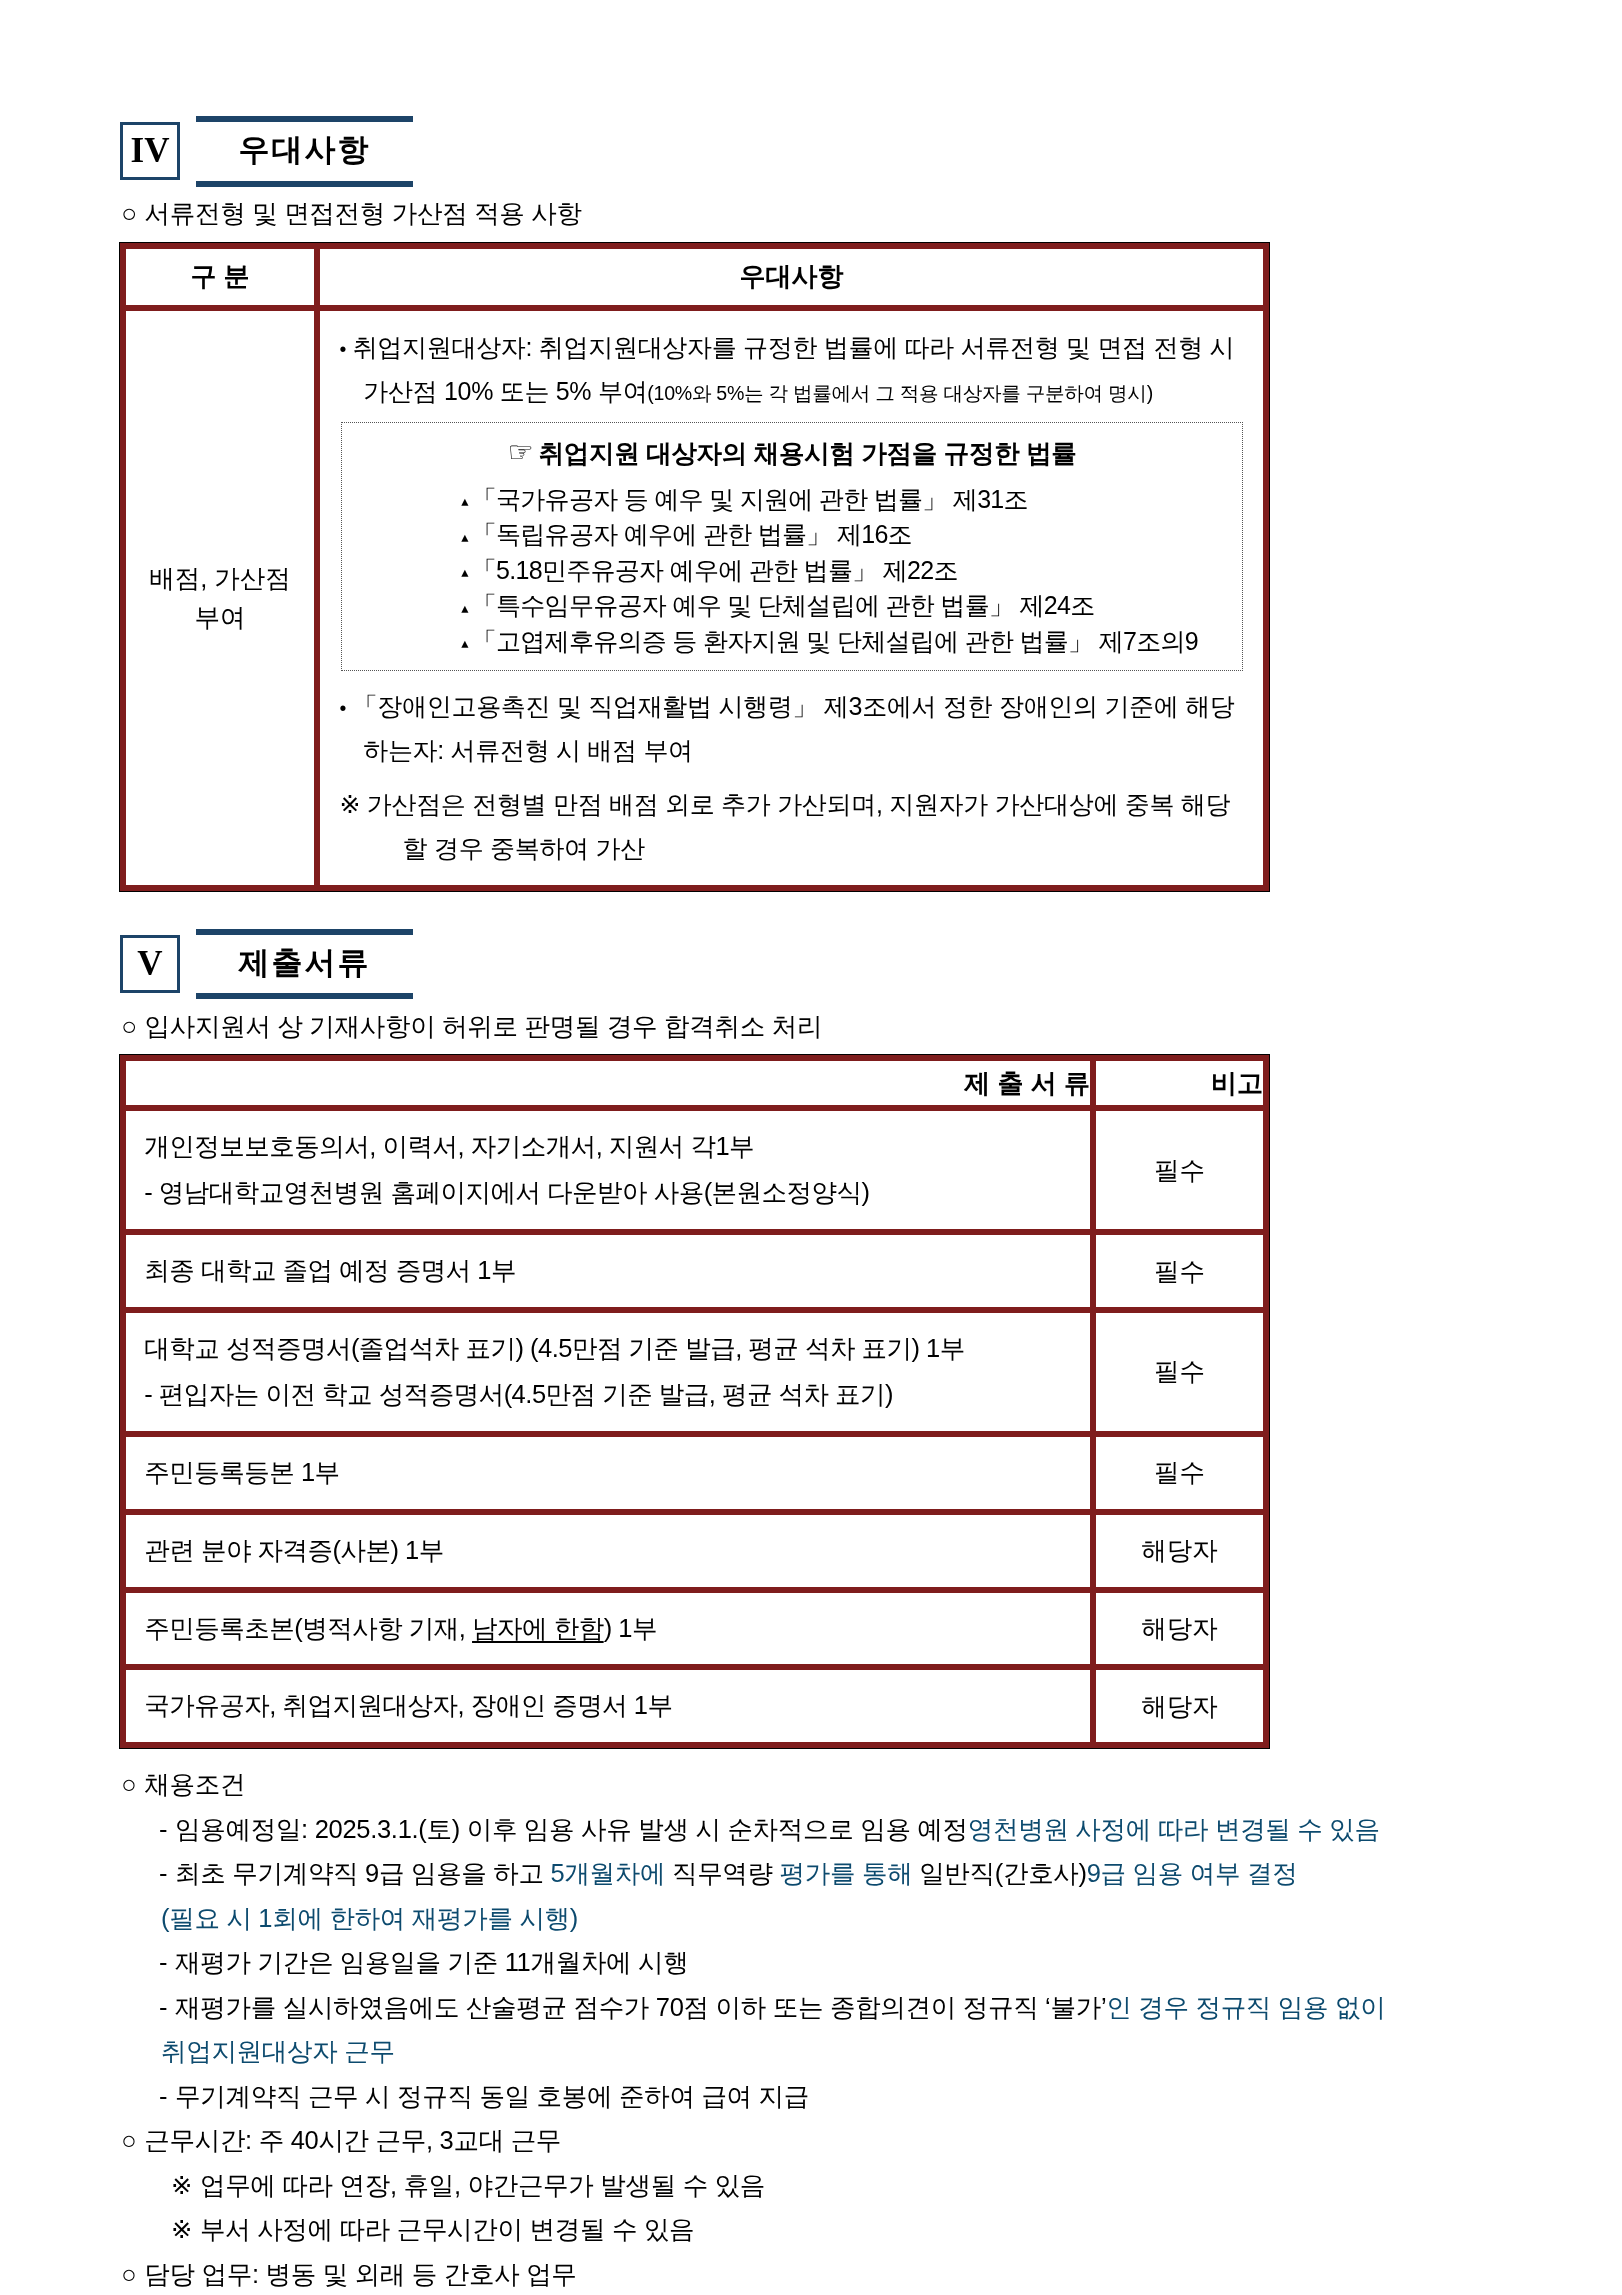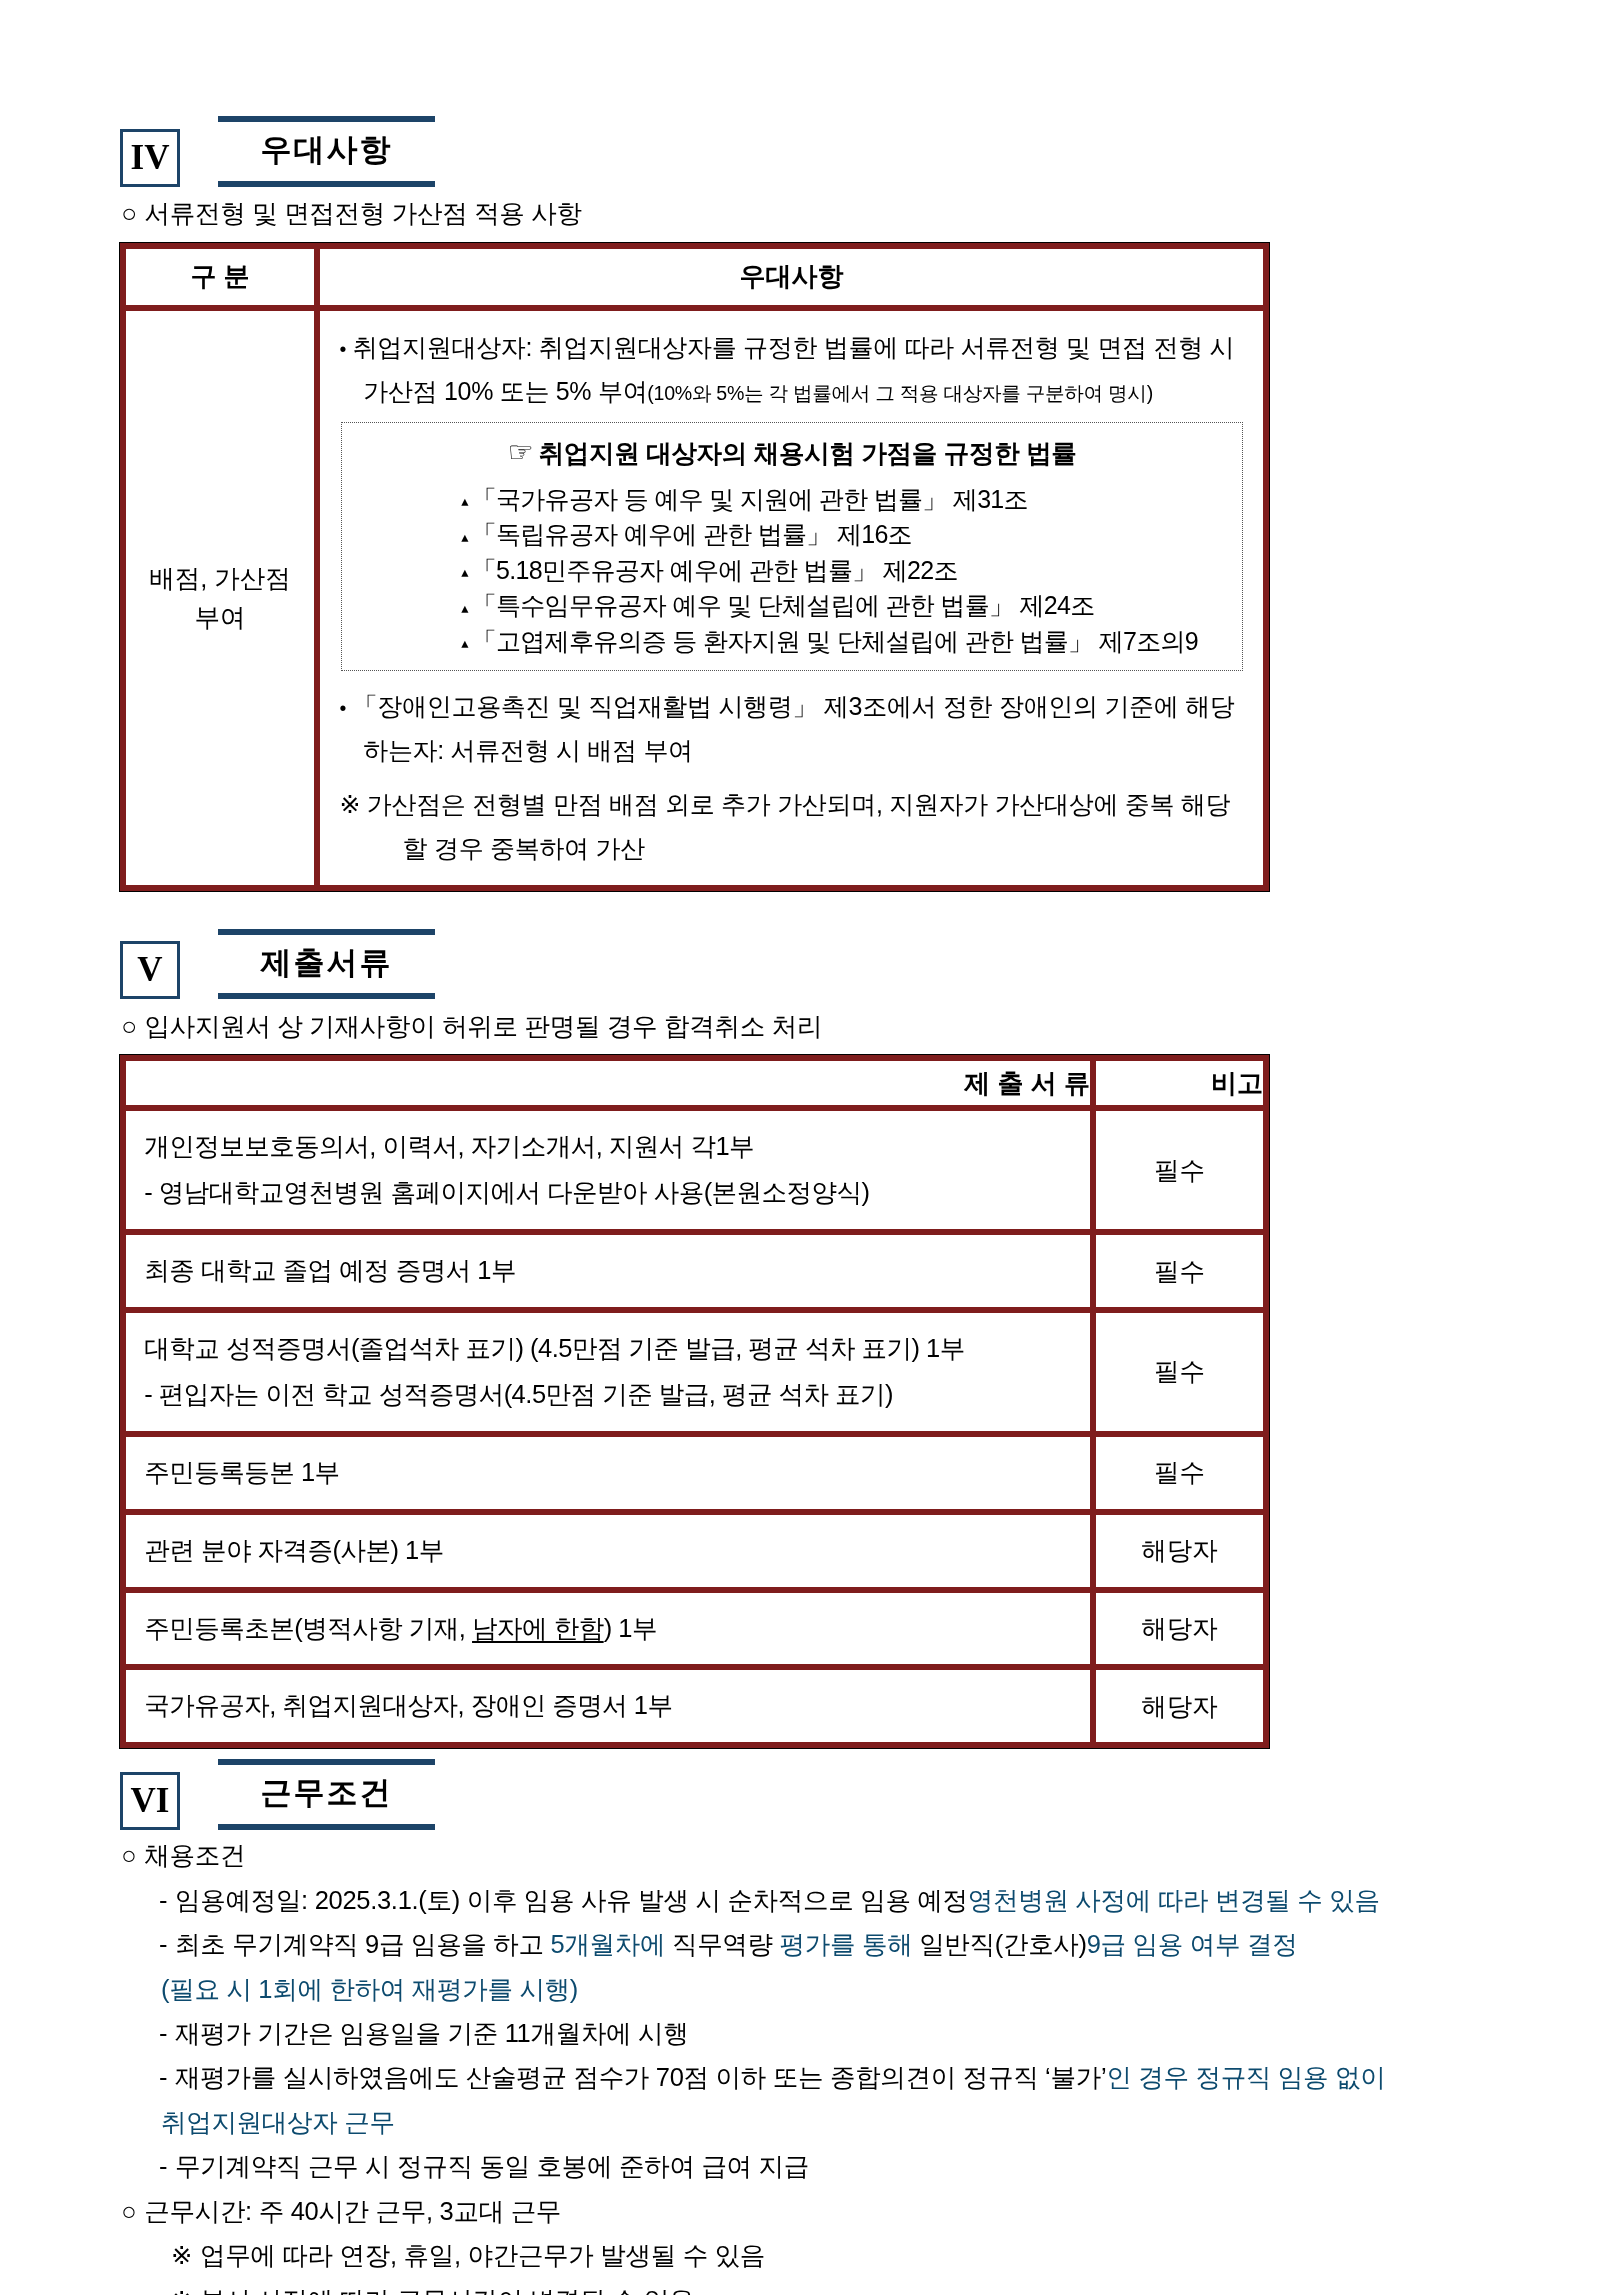--- a/index.html
+++ b/index.html
@@ -6,21 +6,21 @@
   html,body { background:#ffffff; }
   body{
     width:1622px; height:2295px;
     font-family:"Liberation Sans","DejaVu Sans",sans-serif;
     color:#000;
     position:relative;
   }
   .page{ padding:116px 120px 0 120px; }
 
   
-  .sec-header{ display:flex; align-items:flex-end; gap:38px; margin-bottom:6.5px; }
+  .sec-header{ display:flex; align-items:center; gap:16px; margin-bottom:6.5px; }
   .sec-num{
     width:60px; min-height:58px; border:3.3px solid #1d4468;
     display:flex; align-items:center; justify-content:center;
     font-family:"Liberation Serif","DejaVu Serif",serif;
     font-weight:bold; font-size:35px; color:#000; background:#fff;
   }
   .sec-title-wrap{ width:217px; display:flex; flex-direction:column; align-items:stretch; }
   .bar{ height:5.9px; background:#1d4468; }
   .sec-title{
     text-align:center; font-size:31px; font-weight:bold; letter-spacing:2px;
@@ -210,28 +210,20 @@
             </td>
             <td class="c-note">해당자</td>
           </tr>
         </tbody>
     </table>
   </section>
 
   <div class="gap-vi"></div>
 
   <section>
-    <div class="sec-header">
-      <div class="sec-num">VI</div>
-      <div class="sec-title-wrap">
-        <div class="bar"></div>
-        <div class="sec-title">근무조건</div>
-        <div class="bar"></div>
-      </div>
-    </div>
 
     <div class="vi-list">
         <div class="vi-line ind-0"><span class="mk">○</span><span class="dark">채용조건</span></div>
         <div class="vi-line ind-1"><span class="mk">-</span><span class="dark">임용예정일: 2025.3.1.(토) 이후 임용 사유 발생 시 순차적으로 임용 예정</span><span class="gray">영천병원 사정에 따라 변경될 수 있음</span></div>
         <div class="vi-line ind-1"><span class="mk">-</span><span class="dark">최초 무기계약직 9급 임용을 하고 </span><span class="gray">5개월차에 </span><span class="dark">직무역량 </span><span class="gray">평가를 통해 </span><span class="dark">일반직(간호사)</span><span class="gray">9급 임용 여부 결정</span></div>
         <div class="vi-line ind-1c"><span class="gray">(필요 시 1회에 한하여 재평가를 시행)</span></div>
         <div class="vi-line ind-1"><span class="mk">-</span><span class="dark">재평가 기간은 임용일을 기준 11개월차에 시행</span></div>
         <div class="vi-line ind-1"><span class="mk">-</span><span class="dark">재평가를 실시하였음에도 산술평균 점수가 70점 이하 또는 종합의견이 정규직 ‘불가’</span><span class="gray">인 경우 정규직 임용 없이</span></div>
         <div class="vi-line ind-1c"><span class="gray">취업지원대상자 근무</span></div>
         <div class="vi-line ind-1"><span class="mk">-</span><span class="dark">무기계약직 근무 시 정규직 동일 호봉에 준하여 급여 지급</span></div>

